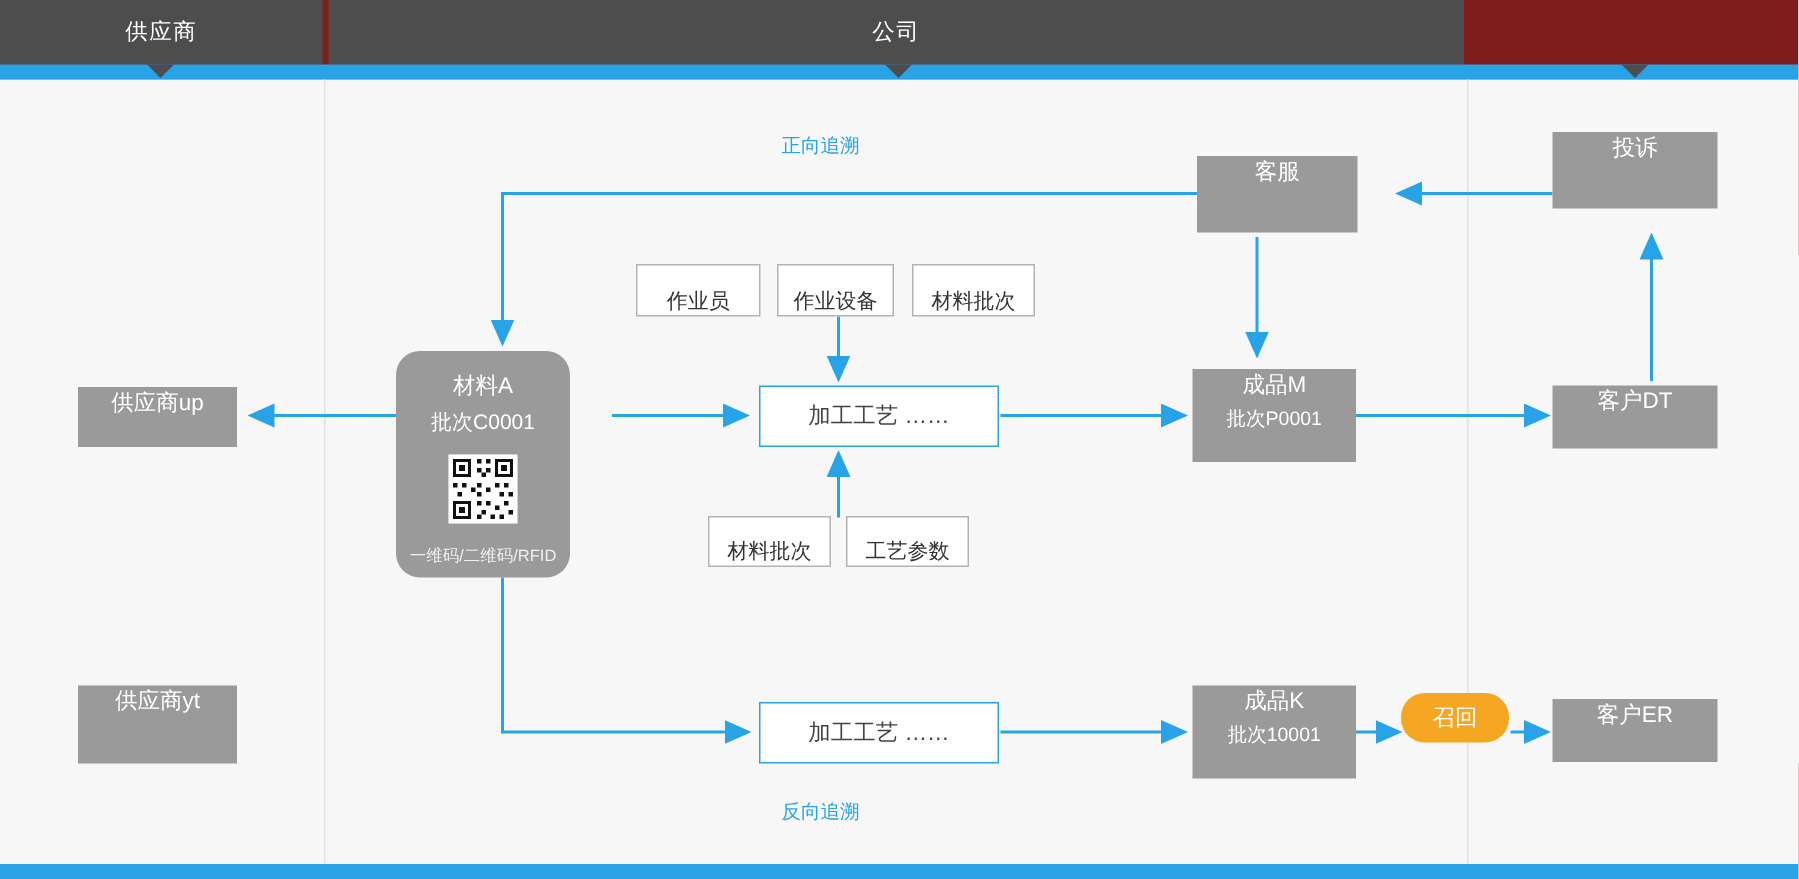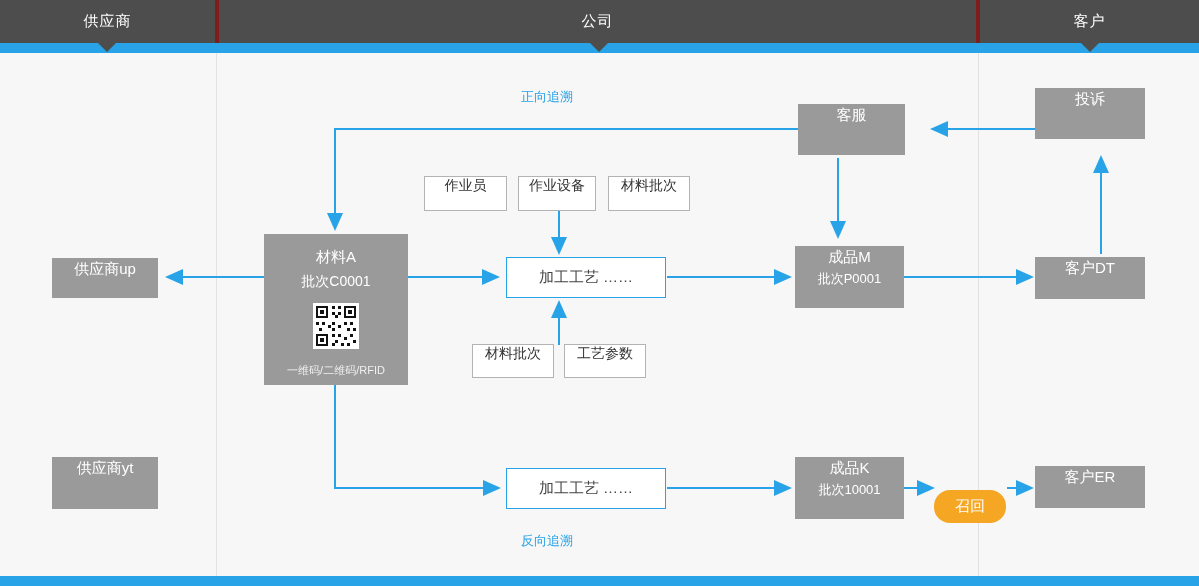--- a/index.html
+++ b/index.html
@@ -108,21 +108,21 @@
     font-size: 15px;
     z-index: 3;
     box-sizing: border-box;
   }
   .plain-box {
     position: absolute;
     background: #ffffff;
     border: 1px solid #b3b3b3;
     color: #333333;
     display: flex;
-    align-items: flex-start;
+    align-items: flex-end;
     justify-content: center;
     font-size: 14px;
     z-index: 3;
     box-sizing: border-box;
   }
   .pill {
     position: absolute;
     background: #f5a623;
     color: #ffffff;
     border-radius: 16px;
@@ -191,23 +191,20 @@
 
 <div id="canvas">
 
   <div class="header-band">
     <div class="header-cell" style="left:0px; width:215px;">
       <span>供应商</span>
     </div>
     <div class="header-cell" style="left:219px; width:757px;">
       <span>公司</span>
     </div>
-    <div class="header-cell" style="left:980px; width:219px;">
-      <span>客户</span>
-    </div>
     <div class="header-notch" style="left:98px;"></div>
     <div class="header-notch" style="left:590px;"></div>
     <div class="header-notch" style="left:1081px;"></div>
   </div>
 
   <div class="blue-bar-top"></div>
   <div class="body-area"></div>
   <div class="vsep" style="left:216px;"></div>
   <div class="vsep" style="left:978px;"></div>
   <div class="blue-bar-bottom"></div>
@@ -267,21 +264,21 @@
     <span>作业设备</span>
   </div>
   <div class="plain-box" style="left:608px; top:176px; width:82px; height:35px;">
     <span>材料批次</span>
   </div>
 
   <div class="node" style="left:52px; top:258px; width:106px; height:40px;">
     <span class="l1">供应商up</span>
   </div>
 
-  <div class="material-node" style="left:264px; top:234px; width:144px; height:151px;">
+  <div class="material-node" style="left:264px; top:234px; width:116px; height:151px;border-radius:16px;">
     <span class="mt1">材料A</span>
     <span class="mt2">批次C0001</span>
     <span class="qr">
       <svg width="46" height="46" viewBox="0 0 46 46">
         <rect x="0" y="0" width="46" height="46" fill="#ffffff"></rect>
         <g fill="#111111">
           <rect x="3" y="3" width="12" height="12"></rect>
           <rect x="31" y="3" width="12" height="12"></rect>
           <rect x="3" y="31" width="12" height="12"></rect>
           <rect x="5" y="5" width="8" height="8" fill="#ffffff"></rect>
@@ -347,21 +344,21 @@
 
   <div class="blue-node" style="left:506px; top:468px; width:160px; height:41px;">
     <span>加工工艺  ……</span>
   </div>
 
   <div class="node" style="left:795px; top:457px; width:109px; height:62px;">
     <span class="l1">成品K</span>
     <span class="l2">批次10001</span>
   </div>
 
-  <div class="pill" style="left:934px; top:490px; width:72px; height:33px;">
+  <div class="pill" style="left:934px; top:462px; width:72px; height:33px;">
     <span>召回</span>
   </div>
 
   <div class="node" style="left:1035px; top:466px; width:110px; height:42px;">
     <span class="l1">客户ER</span>
   </div>
 
 </div>
 
 </body></html>

